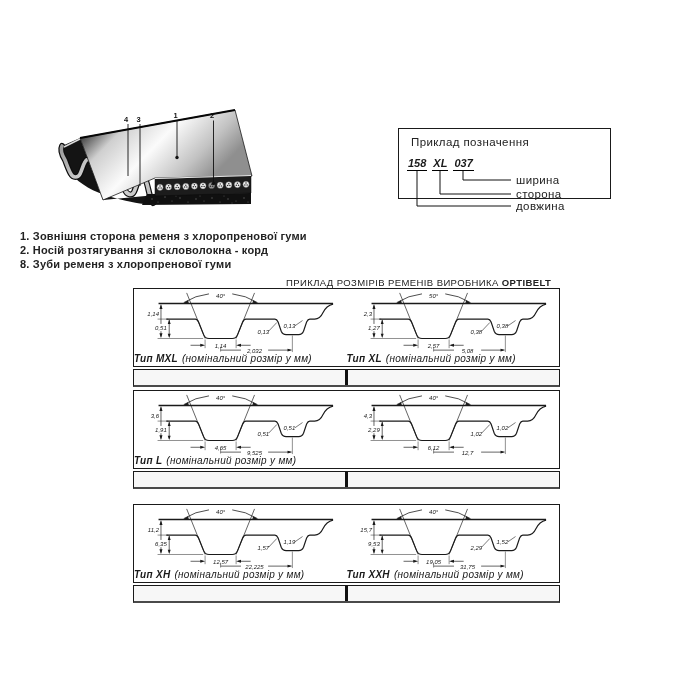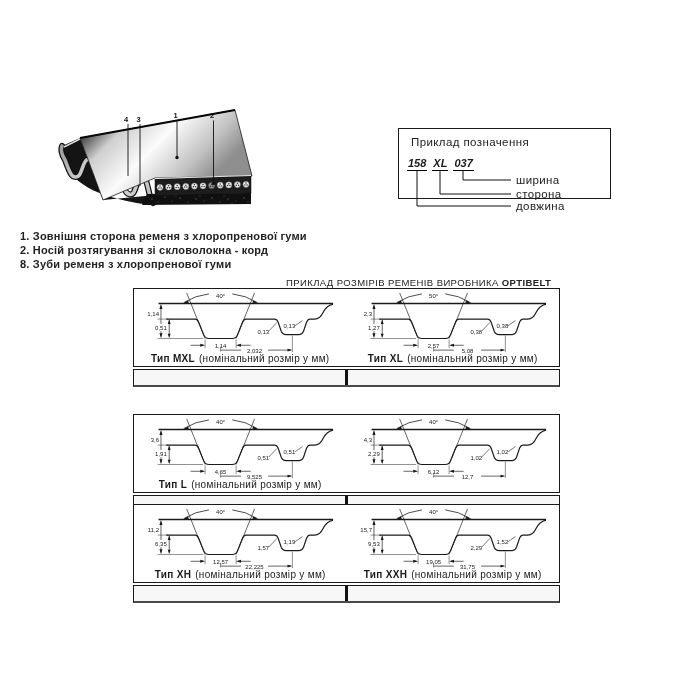--- a/index.html
+++ b/index.html
@@ -28,21 +28,21 @@
 
   
   .heading{position:absolute;left:286px;top:265px;font-size:9.5px;letter-spacing:.4px;
            white-space:nowrap;color:#222;margin-top:12px;}
   .heading b{font-size:9.5px;}
 
   
   .block{position:absolute;left:133px;width:427px;}
   .diagram-row{border:1.2px solid #1a1a1a;height:79px;background:#fff;display:flex;
                box-sizing:border-box;}
-  .profile-panel{flex:1;position:relative;text-align:center;}
+  .profile-panel{flex:1;position:relative;text-align:left;font-style:italic;}
   .profile-svg{display:block;margin:1px auto 0;}
   .caption{font-size:10px;letter-spacing:.3px;white-space:nowrap;line-height:11px;margin-top:-1px;}
   .caption b{font-weight:bold;}
   .caption span{margin-left:4px;}
   .dim-text text{font-size:6.2px;font-family:"Liberation Sans",sans-serif;}
   .spec-strip{margin-top:2px;border:1.2px solid #1a1a1a;border-bottom:2px solid #4a4a4a;
               height:15px;background:#f7f7f7;display:flex;box-sizing:content-box;}
   .spec-cell{flex:1;}
   .spec-cell.left{border-right:3.5px solid #111;}
 </style>
@@ -309,21 +309,21 @@
   </svg>
   <div class="caption"><b>Тип XL</b><span>(номінальний розмір у мм)</span></div>
 </div>
     </div>
     <div class="spec-strip">
       <div class="spec-cell left"></div>
       <div class="spec-cell"></div>
     </div>
   </div>
 
-  <div class="block" style="top:414px">
+  <div class="block" style="top:390px">
     <div class="diagram-row">
       <div class="profile-panel">
   <svg class="profile-svg" viewBox="0 0 200 66" width="194" height="64">
     <g stroke="#1a1a1a" fill="none">
       <path d="M42,13 Q54,5.5 68,4" stroke-width="0.8"></path>
       <path d="M92,4 Q106,5.5 118,13" stroke-width="0.8"></path>
       <path d="M45,3 L64,50" stroke-width="0.7"></path>
       <path d="M115,3 L96,50" stroke-width="0.7"></path>
       <path d="M16,14 H196" stroke-width="1.6"></path>
       <path d="M24,30 H54 Q56,30 57.5,33.5 L62.5,46 Q64,50 68,50 H92 Q96,50 97.5,46 L102.5,33.5 Q104,30 106,30 H136 Q138,30 139.3,33 L142.5,42.5 Q144,46 147.5,46 H160.5 Q164,46 165.5,42.5 L168.7,33 Q170,30 172,30 H177 Q182.5,30 185.5,23.5 Q189,16 196,14.5" stroke-width="1.2"></path>

